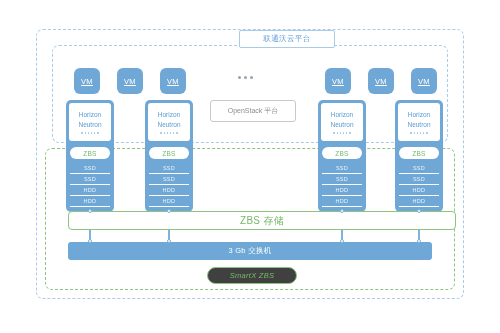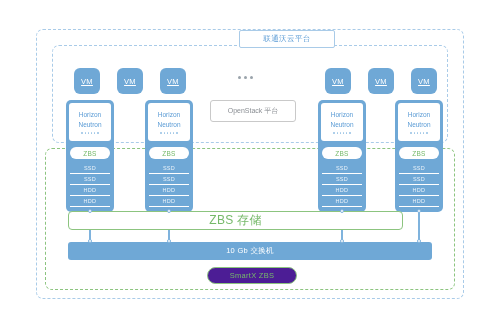--- a/index.html
+++ b/index.html
@@ -67,31 +67,32 @@
     box-sizing: border-box;
     z-index: 6;
     margin-left: 37px;
   }
 
   
   .bottom-pill {
     position: absolute;
     left: 207px; top: 267px;
     width: 90px; height: 17px;
-    background: #4c1d95;
+    background: #404040;
     border: 1px solid #8cc47f;
     border-radius: 8.5px;
     display: flex;
     align-items: center;
     justify-content: center;
     font-size: 7.5px;
     color: #76b96a;
     letter-spacing: 0.3px;
     box-sizing: border-box;
     z-index: 6;
+    font-style: italic;
   }
 
   
   .vm {
     position: absolute;
     width: 26px; height: 26px;
     background: #6fa8d6;
     border-radius: 6px;
     display: flex;
     align-items: center;
@@ -224,28 +225,28 @@
     background: #ffffff;
     border: 1px solid #7fb3dd;
     box-sizing: border-box;
     z-index: 5;
   }
 
   
   .zbs-bar {
     position: absolute;
     left: 68px; top: 211px;
-    width: 335px; height: 19px;
+    width: 388px; height: 19px;
     background: #ffffff;
     border: 1px solid #8cc47f;
     border-radius: 4px;
     display: flex;
     align-items: center;
     justify-content: center;
-    font-size: 12px;
+    font-size: 10px;
     color: #76b96a;
     letter-spacing: 0.3px;
     box-sizing: border-box;
     z-index: 4;
   }
 
   
   .switch-bar {
     position: absolute;
     left: 68px; top: 242px;
@@ -386,17 +387,17 @@
     <div class="disks">
       <div class="disk">SSD</div>
       <div class="disk">SSD</div>
       <div class="disk">HDD</div>
       <div class="disk">HDD</div>
     </div>
   </div>
 
   <div class="zbs-bar">ZBS 存储</div>
 
-  <div class="switch-bar">10 Gb 交换机</div>
+  <div class="switch-bar">3 Gb 交换机</div>
 
   <div class="bottom-pill">SmartX ZBS</div>
 
 </div>
 
 </body></html>

